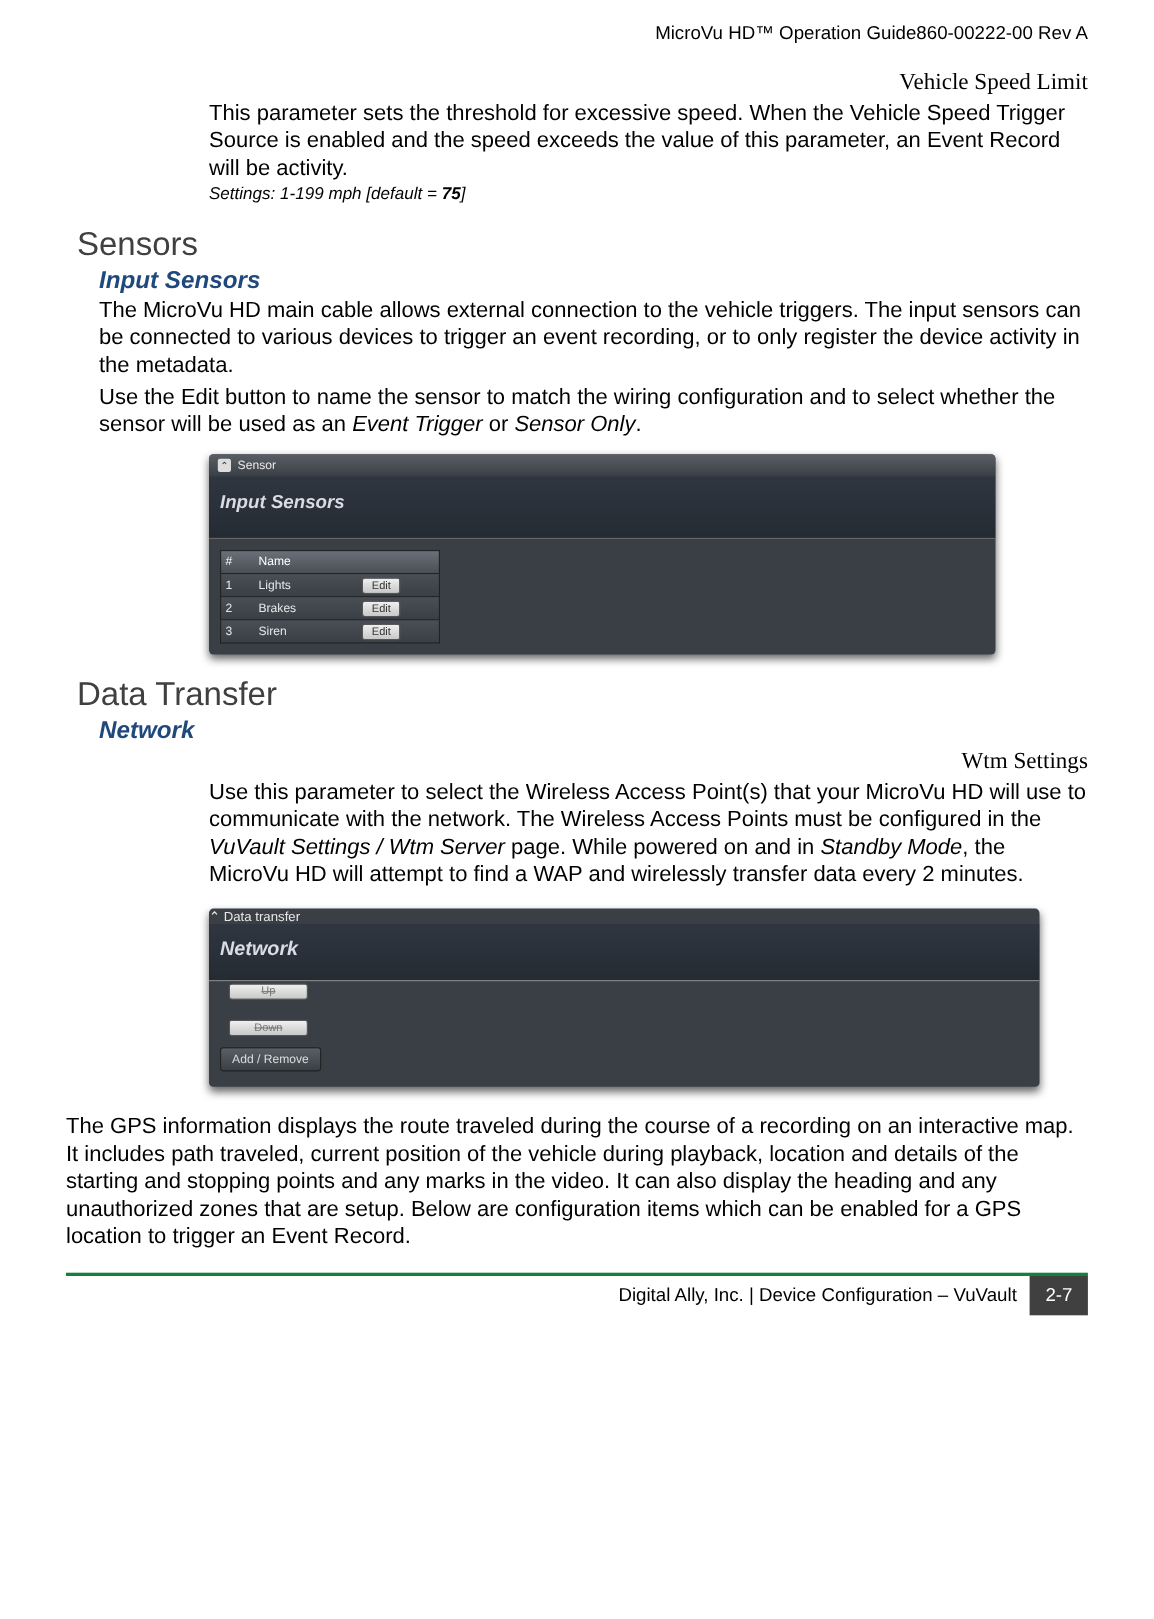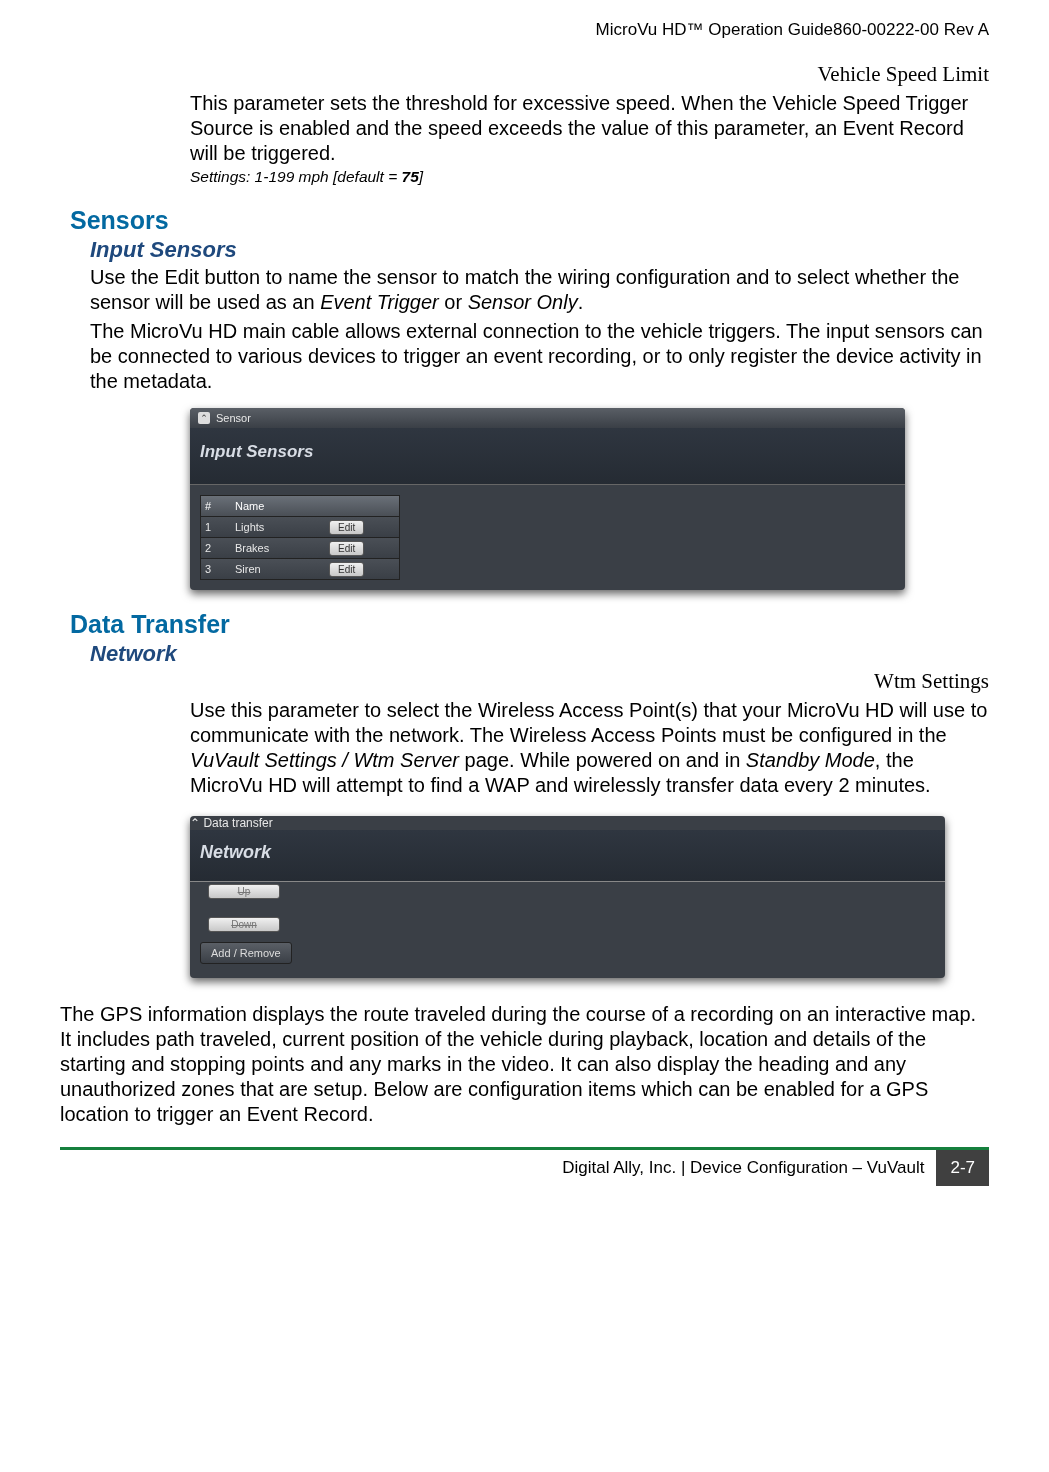--- a/index.html
+++ b/index.html
@@ -34,23 +34,23 @@
   }
   .settings-note {
     margin-left: 130px;
     font-style: italic;
     font-size: 15.5px;
     margin-top: 2px;
     margin-bottom: 20px;
   }
   .settings-note .bold { font-weight: bold; font-style: italic; }
   .h1-red {
-    color: #0369a1;
-    font-weight: bold;
-    font-size: 25px;
+    color: #404040;
+    font-weight: normal;
+    font-size: 30px;
     margin: 10px 0 2px 10px;
   }
   .h2-blue {
     color: #1f497d;
     font-weight: bold;
     font-style: italic;
     font-size: 22px;
     margin: 0 0 2px 30px;
   }
   .body-main {
@@ -196,31 +196,31 @@
 </head>
 <body>
 
 <div class="page">
   <div class="header-row">
     <span>MicroVu HD™ Operation Guide</span>
     <span>860-00222-00 Rev A</span>
   </div>
 
   <div class="h4">Vehicle Speed Limit</div>
-  <div class="body-indent-1">This parameter sets the threshold for excessive speed. When the Vehicle Speed Trigger Source is enabled and the speed exceeds the value of this parameter, an Event Record will be triggered.</div>
+  <div class="body-indent-1">This parameter sets the threshold for excessive speed. When the Vehicle Speed Trigger Source is enabled and the speed exceeds the value of this parameter, an Event Record will be activity.</div>
   <div class="settings-note">
     <span>Settings: 1-199 mph [default = </span><span class="bold">75</span><span>]</span>
   </div>
 
   <div class="h1-red">Sensors</div>
   <div class="h2-blue">Input Sensors</div>
+  <div class="body-main">The MicroVu HD main cable allows external connection to the vehicle triggers. The input sensors can be connected to various devices to trigger an event recording, or to only register the device activity in the metadata.</div>
   <div class="body-main">
     <span>Use the Edit button to name the sensor to match the wiring configuration and to select whether the sensor will be used as an </span><span class="italic">Event Trigger</span><span> or </span><span class="italic">Sensor Only</span><span>.</span>
   </div>
-  <div class="body-main">The MicroVu HD main cable allows external connection to the vehicle triggers. The input sensors can be connected to various devices to trigger an event recording, or to only register the device activity in the metadata.</div>
 
   <div class="ui-panel">
     <div class="bar">
       <span class="chev">⌃</span>
       <span>Sensor</span>
     </div>
     <div class="section-title">Input Sensors</div>
     <div class="sensor-table">
       <div class="hdr">
         <div class="c1">#</div>

